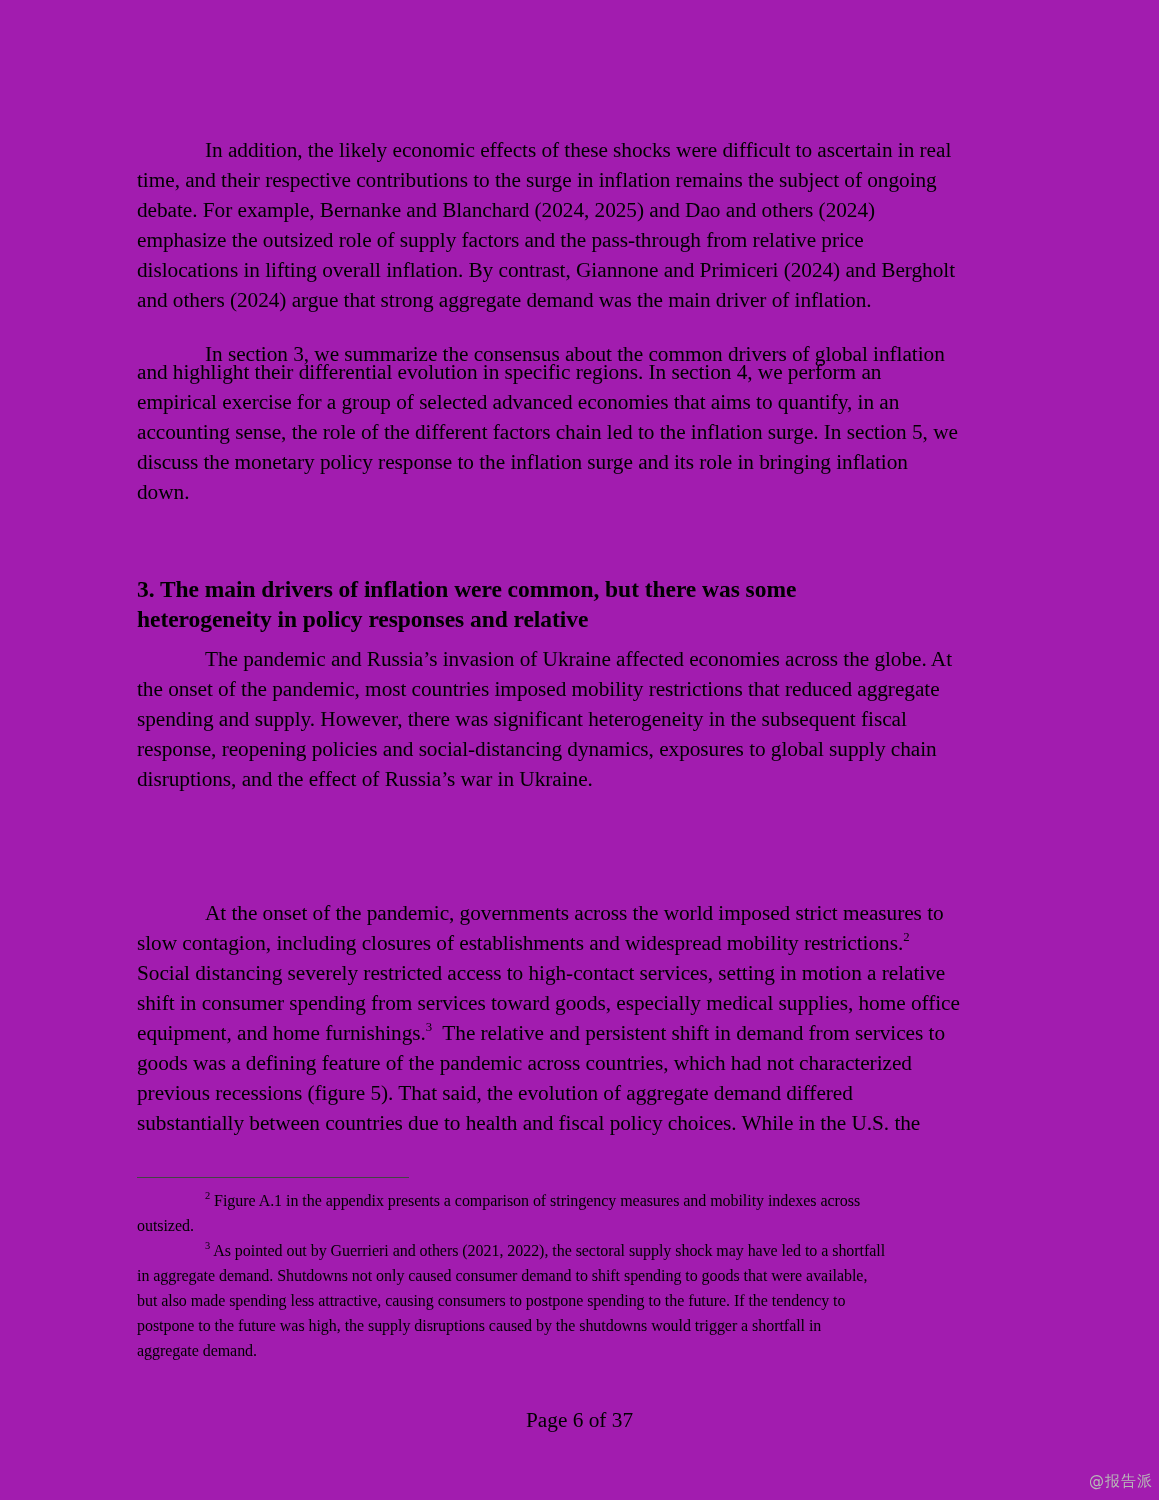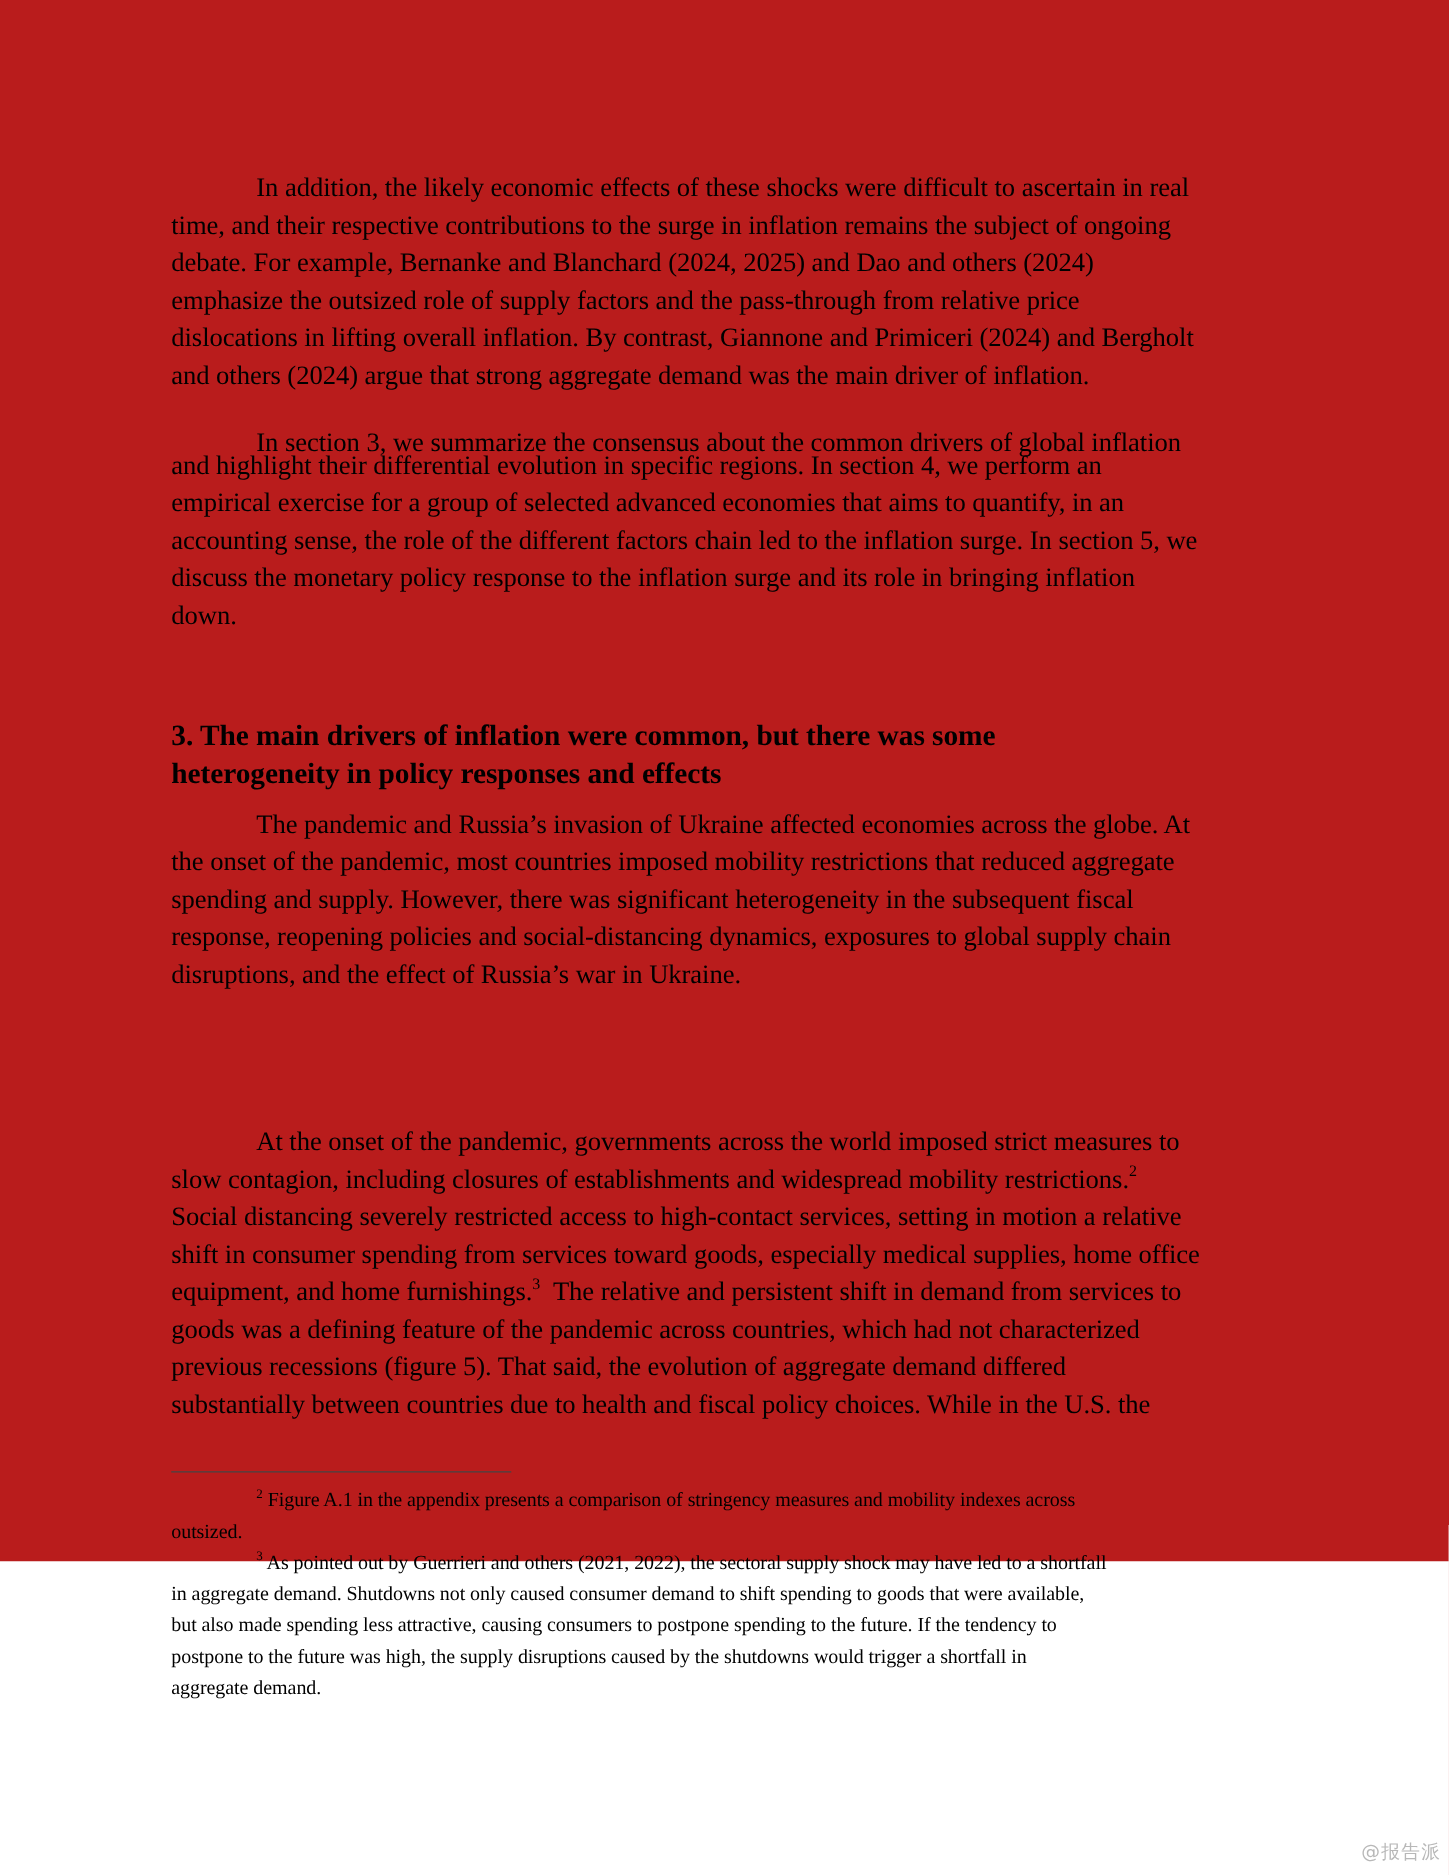--- a/index.html
+++ b/index.html
@@ -1,17 +1,17 @@
 <!DOCTYPE html>
 <html><head>
 <meta charset="utf-8">
 <style>
   html, body { margin: 0; padding: 0; background: #ffffff; }
   body { width: 1159px; height: 1500px; position: relative; overflow: hidden; }
-  .page { position: absolute; left: 0; top: 0; width: 1159px; height: 1249px; background: #b91c1c; color: #000;
+  .page { position: absolute; left: 0; top: 0; width: 1159px; height: 1500px; background: #a21caf; color: #000;
           font-family: "Liberation Serif", "DejaVu Serif", serif; }
   .line { position: absolute; white-space: nowrap; font-size: 21.3px; line-height: 30px; left: 137px; letter-spacing: -0.05px; }
   .indent { left: 205px; }
   .h1 { font-weight: bold; font-size: 23.5px; line-height: 30px; }
   .h2 { font-weight: bold; font-size: 22px; line-height: 30px; }
   .fn { font-size: 16px; line-height: 25px; }
   sup { font-size: 60%; line-height: 0; vertical-align: super; position: relative; top: -1px; }
   .fn sup { font-size: 65%; }
   .fn-rule { position: absolute; left: 137px; top: 1177px; width: 272px; height: 1px; background: #444; }
   .page-num { position: absolute; left: 0; width: 1159px; text-align: center; top: 1405px; font-size: 21.3px; line-height: 30px; }
@@ -36,21 +36,21 @@
     <div class="line indent" style="top:339px">In section 3, we summarize the consensus about the common drivers of global inflation</div>
     <div class="line" style="top:357px">and highlight their differential evolution in specific regions.  In section 4, we perform an</div>
     <div class="line" style="top:387px">empirical exercise for a group of selected advanced economies that aims to quantify, in an</div>
     <div class="line" style="top:417px">accounting sense, the role of the different factors chain led to the inflation surge.  In section 5, we</div>
     <div class="line" style="top:447px">discuss the monetary policy response to the inflation surge and its role in bringing inflation</div>
     <div class="line" style="top:477px">down.</div>
   </div>
 
   <div>
     <div class="line h1" style="top:574px">3.  The main drivers of inflation were common, but there was some</div>
-    <div class="line h1" style="top:604px">heterogeneity in policy responses and effects</div>
+    <div class="line h1" style="top:604px">heterogeneity in policy responses and relative</div>
   </div>
 
   <div>
     <div class="line indent" style="top:644px">The pandemic and Russia’s invasion of Ukraine affected economies across the globe.  At</div>
     <div class="line" style="top:674px">the onset of the pandemic, most countries imposed mobility restrictions that reduced aggregate</div>
     <div class="line" style="top:704px">spending and supply.  However, there was significant heterogeneity in the subsequent fiscal</div>
     <div class="line" style="top:734px">response, reopening policies and social-distancing dynamics, exposures to global supply chain</div>
     <div class="line" style="top:764px">disruptions, and the effect of Russia’s war in Ukraine.</div>
   </div>
 
@@ -73,14 +73,15 @@
     <div class="line fn" style="top:1213px">outsized.</div>
   </div>
   <div>
     <div class="line fn indent" style="top:1238px"><sup>3</sup><span style="white-space:pre"> As pointed out by Guerrieri and others (2021, 2022), the sectoral supply shock may have led to a shortfall</span></div>
     <div class="line fn" style="top:1263px">in aggregate demand.  Shutdowns not only caused consumer demand to shift spending to goods that were available,</div>
     <div class="line fn" style="top:1288px">but also made spending less attractive, causing consumers to postpone spending to the future.  If the tendency to</div>
     <div class="line fn" style="top:1313px">postpone to the future was high, the supply disruptions caused by the shutdowns would trigger a shortfall in</div>
     <div class="line fn" style="top:1338px">aggregate demand.</div>
   </div>
 
+  <div class="page-num">Page 6 of 37</div>
   <div class="watermark">@报告派</div>
 </div>
 
 </body></html>

